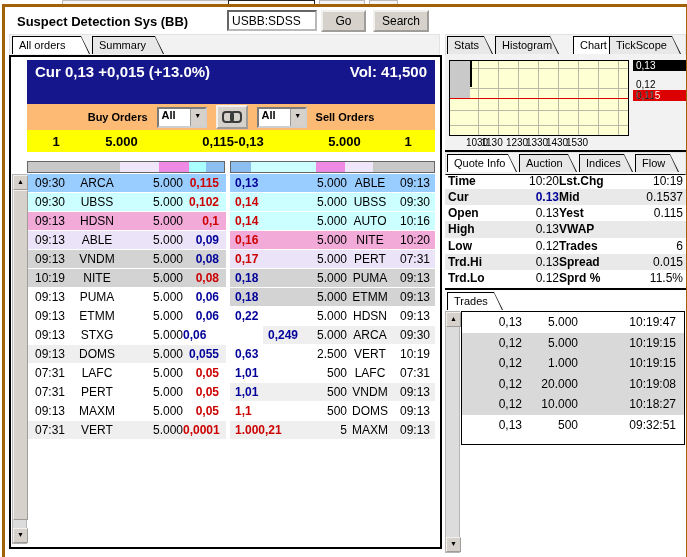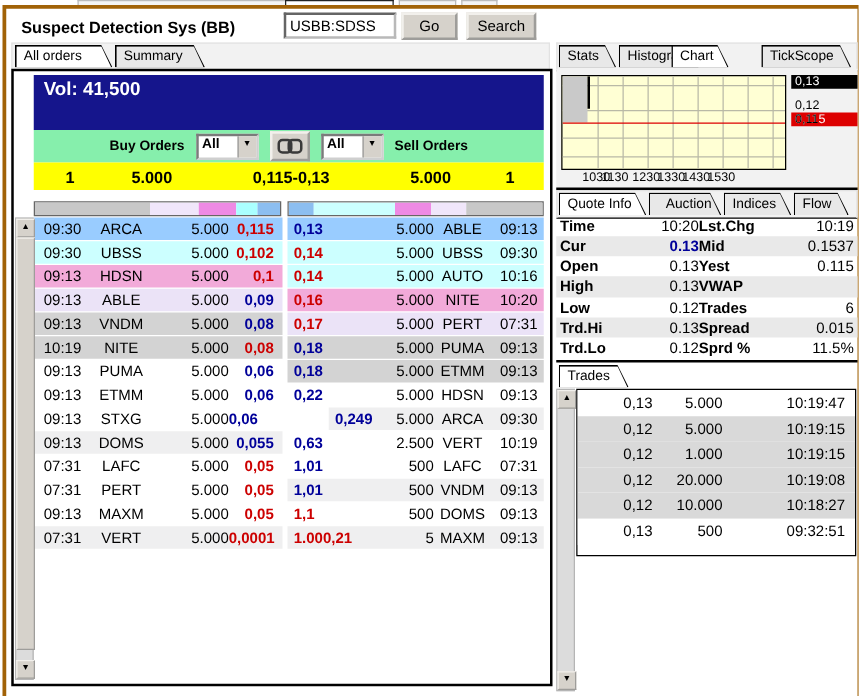--- a/index.html
+++ b/index.html
@@ -116,23 +116,24 @@
       <span class="tO"></span>
       <span class="tI">All orders</span>
     </div>
     <div class="tab" style="left:87px;top:29px;width:72px;">
       <span class="tO"></span>
       <span class="tI">Summary</span>
     </div>
 
     <div class="panel">
       <div class="bluehdr" style="background: rgb(21, 21, 140);">
+        <span>Cur 0,13 +0,015 (+13.0%)</span>
         <span>Vol: 41,500</span>
       </div>
-      <div class="filterbar" style="background: #86efac;">
+      <div class="filterbar" style="background: #fdba74;">
         <span>Buy Orders</span>
         <span class="combo">
           <span class="cv">All</span>
           <span class="ca">▼</span>
         </span>
         <span class="chainbtn">
           <span class="ring"></span>
             <span class="ring"></span>
         </span>
         <span class="combo">
@@ -384,21 +385,21 @@
 
     <div class="tabstrip lined" style="left:440px;top:27px;width:239px;"></div>
     <div class="tab" style="left:442px;top:29px;width:46px;">
       <span class="tO"></span>
       <span class="tI">Stats</span>
     </div>
     <div class="tab" style="left:490px;top:29px;width:64px;">
       <span class="tO"></span>
       <span class="tI">Histogram</span>
     </div>
-    <div class="tab sel" style="left:532px;top:29px;width:46px;">
+    <div class="tab sel" style="left:568px;top:29px;width:46px;">
       <span class="tO"></span>
       <span class="tI">Chart</span>
     </div>
     <div class="tab" style="left:604px;top:29px;width:72px;">
       <span class="tO"></span>
       <span class="tI">TickScope</span>
     </div>
 
     <div class="chartregion">
       <div class="plot">
@@ -431,21 +432,21 @@
         <div class="yl red" style="top: 35px;">0,115</div>
         <div class="yl plain" style="top: 35px;">0,11</div>
       </div>
     <div class="divline" style="top:143px;"></div>
 
     <div class="tabstrip lined" style="left:440px;top:145px;width:239px;"></div>
     <div class="tab sel" style="left:442px;top:147px;width:70px;">
       <span class="tO"></span>
       <span class="tI">Quote Info</span>
     </div>
-    <div class="tab" style="left:514px;top:147px;width:58px;text-align:center;">
+    <div class="tab" style="left:514px;top:147px;width:58px;">
       <span class="tO"></span>
       <span class="tI">Auction</span>
     </div>
     <div class="tab" style="left:574px;top:147px;width:54px;">
       <span class="tO"></span>
       <span class="tI">Indices</span>
     </div>
     <div class="tab" style="left:630px;top:147px;width:44px;">
       <span class="tO"></span>
       <span class="tI">Flow</span>

